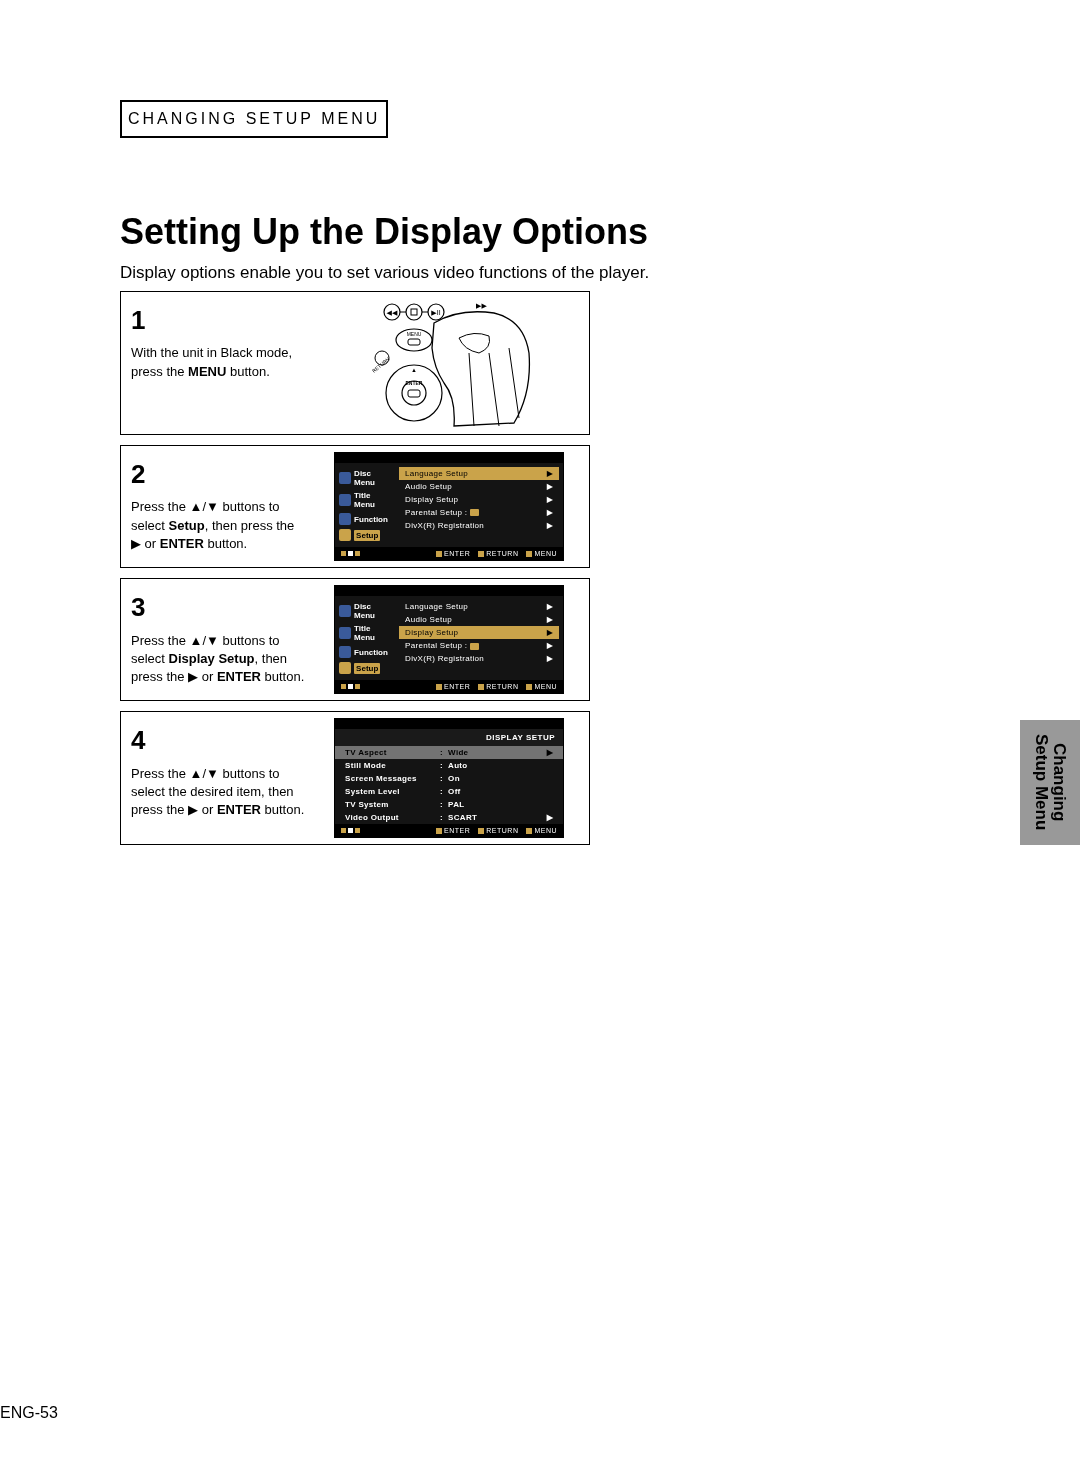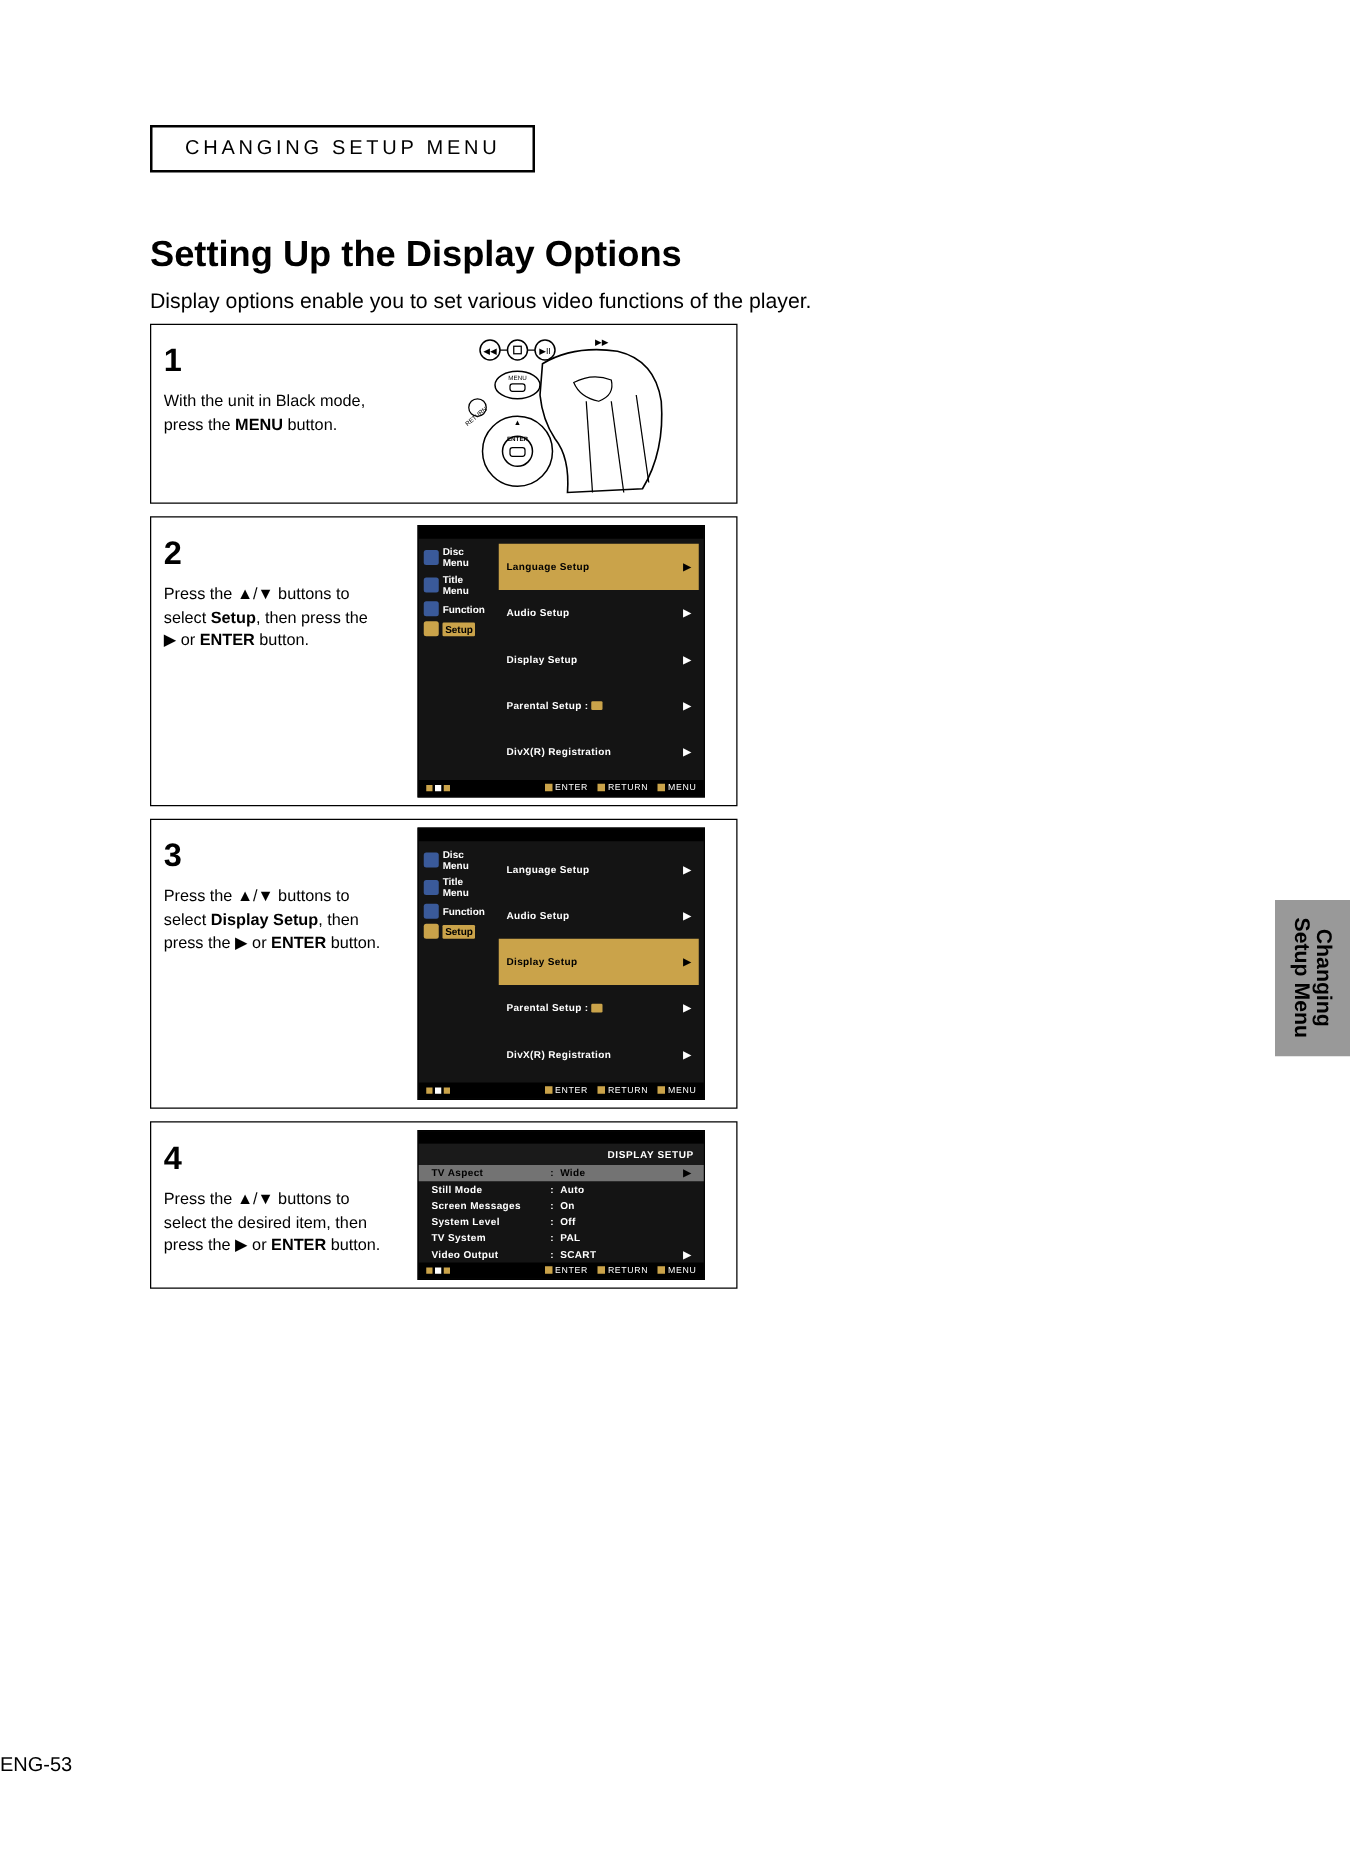--- a/index.html
+++ b/index.html
@@ -15,33 +15,34 @@
     position: absolute;
     left: 120px;
     top: 100px;
     width: 840px;
   }
 
   
   .header-box {
     border: 2px solid #000;
     display: inline-block;
-    padding: 8px 26px;
+    padding: 8px 6px;
     margin-bottom: 50px;
   }
   .header-box span {
     font-size: 16px;
     letter-spacing: 3px;
     font-variant: small-caps;
   }
 
   .title {
-    font-size: 29px;
+    font-size: 36px;
     font-weight: bold;
     margin-bottom: 10px;
+    margin-top: 23px;
   }
   .intro {
     font-size: 17px;
     margin-bottom: 8px;
   }
 
   
   .step {
     border: 1px solid #000;
     width: 470px;
@@ -114,23 +115,23 @@
     border-radius: 1px;
   }
   .osd-main {
     flex: 1;
     padding: 4px 4px 4px 2px;
   }
   .osd-row {
     display: flex;
     justify-content: space-between;
     align-items: center;
-    padding: 14px 6px;
+    padding: 2px 6px;
     font-size: 8px;
-    font-weight: bold;
+    font-weight: normal;
     letter-spacing: 0.3px;
   }
   .osd-row.hl {
     background: #caa34a;
     color: #000;
   }
   .osd-row .arrow { font-size: 8px; }
   .osd-footer {
     background: #000;
     display: flex;

